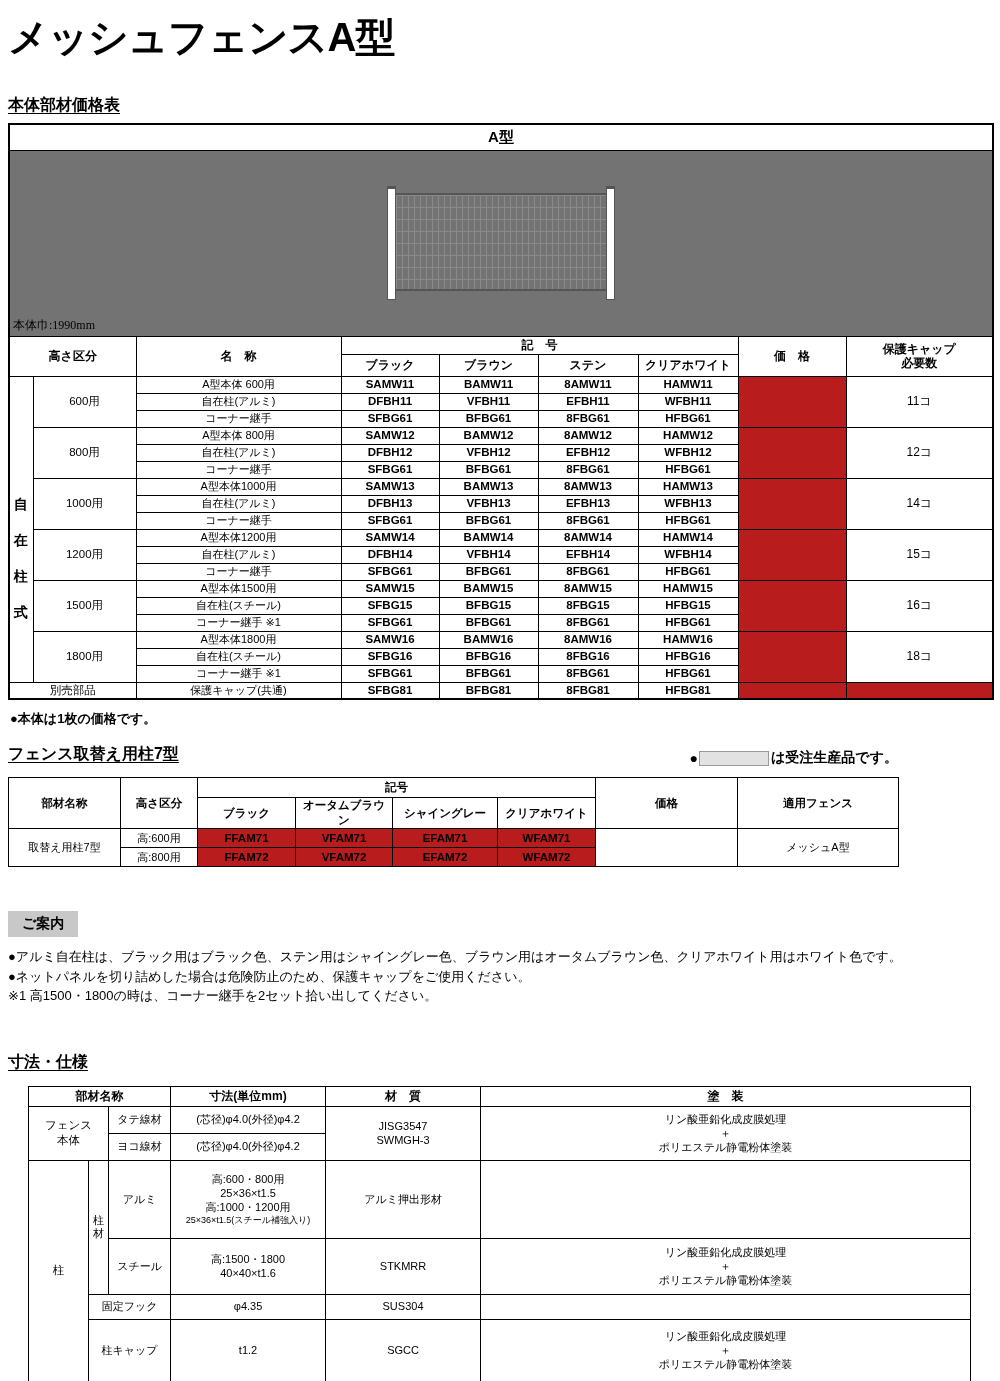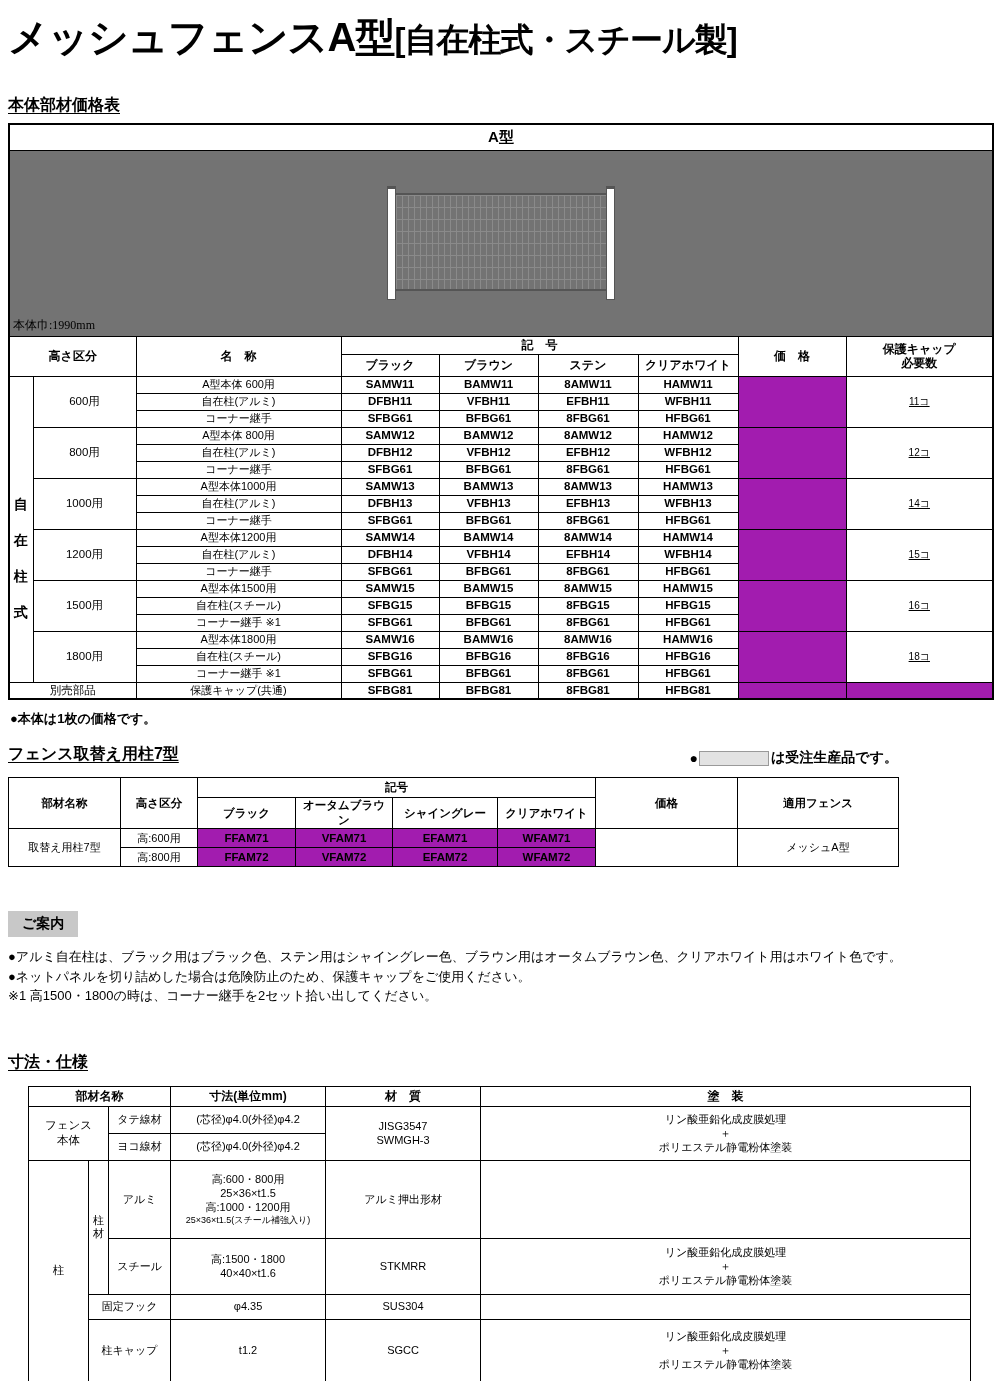--- a/index.html
+++ b/index.html
@@ -20,34 +20,34 @@
   }
 
   
   table { border-collapse:collapse; table-layout:fixed; }
   th, td {
     border:1px solid #000; text-align:center; vertical-align:middle;
     overflow:hidden; padding:0 2px;
   }
   th { font-weight:bold; font-size:12px; background:#fff; }
   .pre { white-space:pre-line; line-height:1.25; }
-  .gray { background:#a21caf; }
+  .gray { background:#b91c1c; }
 
   
   .price-table { width:984px; border:2px solid #000; }
   .price-table .type-header { height:26px; font-size:15px; font-weight:bold; }
   .price-table .image-cell { position:relative; height:186px; background:#737373;font-family:Liberation Serif, serif; }
   .price-table thead th { font-size:12px; }
   .hdr-row-1 th { height:18px; }
   .hdr-row-2 th { height:22px; font-size:11.5px; }
   .cap-header { font-size:11.5px; line-height:1.2; }
   .price-table tbody td { height:17px; font-size:11px; line-height:1.15; white-space:nowrap; }
   .price-table td.code-cell { font-weight:bold; font-size:11.5px; }
   .price-table td.height-cell { font-size:11.5px; }
-  .price-table td.cap-cell { font-size:10px;text-decoration:underline; }
+  .price-table td.cap-cell { font-size:12px; }
   .price-table td.side-label {
     writing-mode:vertical-lr; text-orientation:upright;
     font-weight:bold; font-size:14px; letter-spacing:36px;
     padding-top:58px; white-space:nowrap;
   }
   .note-line { font-size:13px; font-weight:bold; margin:10px 0 0 2px; }
 
   
   .fence-illustration {
     position:absolute; left:50%; top:50%; transform:translate(-50%,-50%);
@@ -104,21 +104,20 @@
   .cell-alumi-dim { height:78px; }
   .cell-steel { height:56px; }
   .cell-hook { height:25px; }
   .cell-cap { height:62px; }
 </style>
 </head>
 <body>
 
 <div class="title-row">
   <span class="title-main">メッシュフェンスA型</span>
-  <span class="title-bracket">[自在柱式・スチール製]</span>
 </div>
 
 <div>
   <div class="section-heading">本体部材価格表</div>
 
   <table class="price-table">
     <colgroup>
       <col style="width:24px">
         <col style="width:103px">
         <col style="width:205px">

